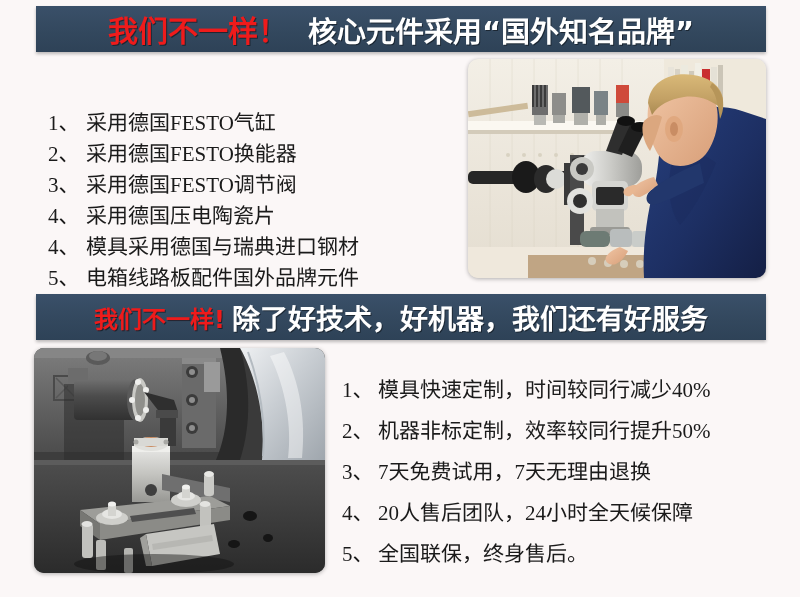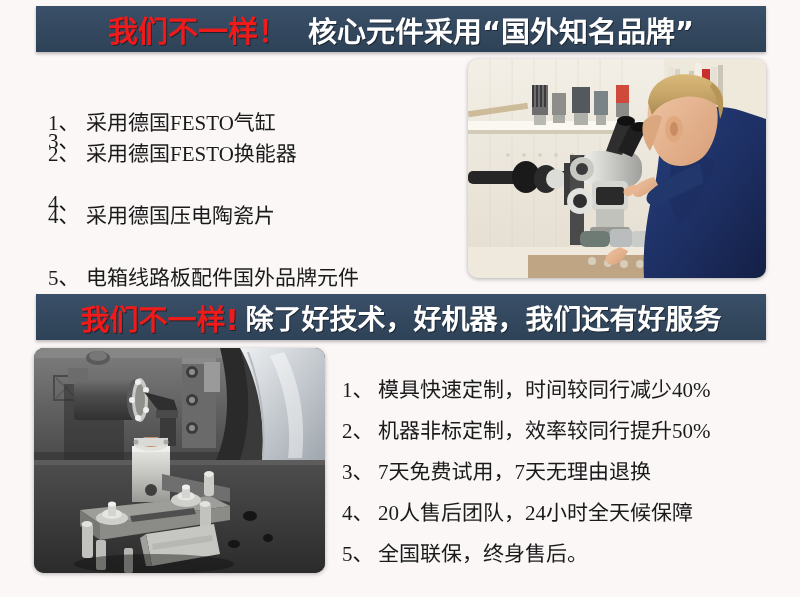--- a/index.html
+++ b/index.html
@@ -48,21 +48,21 @@
   }
   .banner-white {
     color: #ffffff;
     font-family: "DejaVu Sans", "Liberation Sans", sans-serif;
     font-weight: bold;
     font-size: 29px;
     letter-spacing: 0px;
     text-shadow: 1px 1px 0 rgba(0,0,0,0.45);
     margin-left: 20px;
   }
-  .banner-2 .banner-red { font-size: 29px; }
+  .banner-2 .banner-red { font-size: 24px; }
   .banner-2 .banner-white { font-size: 28px; margin-left: 7px; }
 
   
   .list {
     position: absolute;
     color: #1a1a1a;
   }
   .list-top  { left: 48px;  top: 64px;  width: 400px; }
   .list-bot  { left: 342px; top: 370px; width: 450px; }
 
@@ -119,27 +119,29 @@
     <div class="list-item">
       <span class="item-num">1、</span>
       <span class="item-text">采用德国FESTO气缸</span>
     </div>
     <div class="list-item">
       <span class="item-num">2、</span>
       <span class="item-text">采用德国FESTO换能器</span>
     </div>
     <div class="list-item">
       <span class="item-num">3、</span>
+      <span class="item-text">采用德国FESTO调节阀</span>
     </div>
     <div class="list-item">
       <span class="item-num">4、</span>
       <span class="item-text">采用德国压电陶瓷片</span>
     </div>
     <div class="list-item">
       <span class="item-num">4、</span>
+      <span class="item-text">模具采用德国与瑞典进口钢材</span>
     </div>
     <div class="list-item">
       <span class="item-num">5、</span>
       <span class="item-text">电箱线路板配件国外品牌元件</span>
     </div>
   </div>
 
   <div class="photo photo-microscope">
     <svg viewBox="0 0 298 219" preserveAspectRatio="xMidYMid slice">
       <defs>

